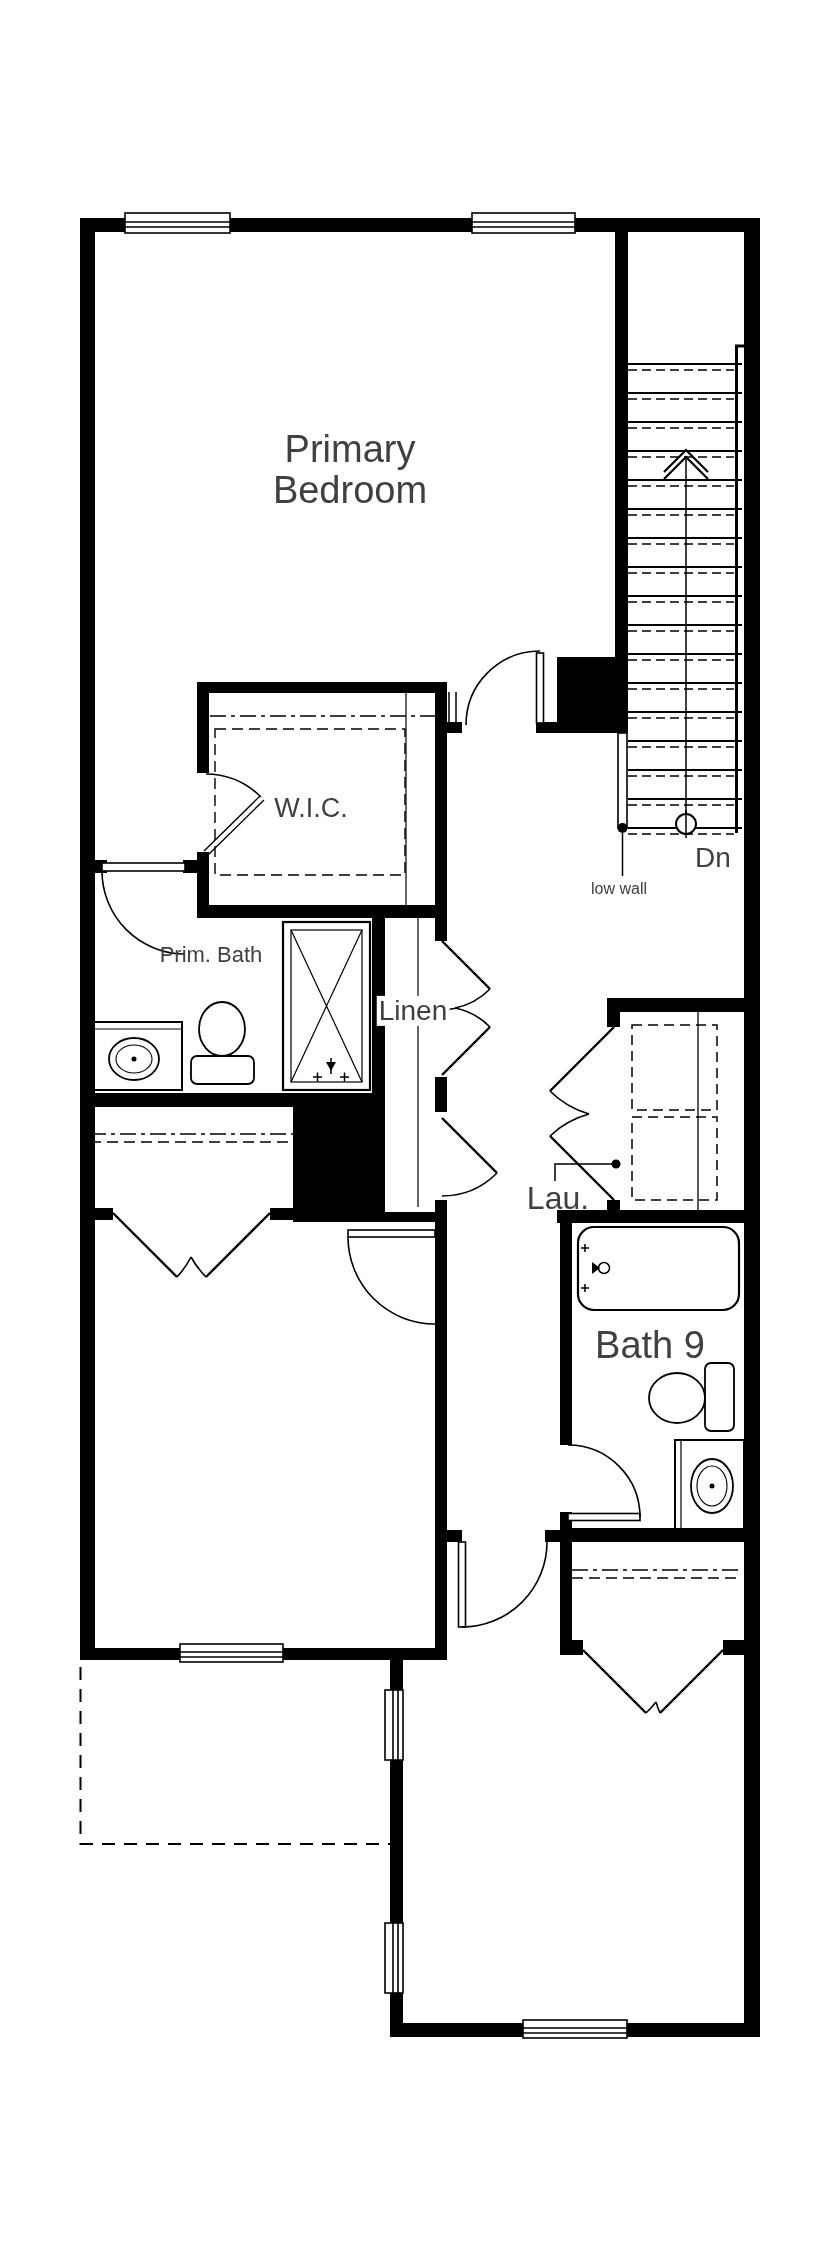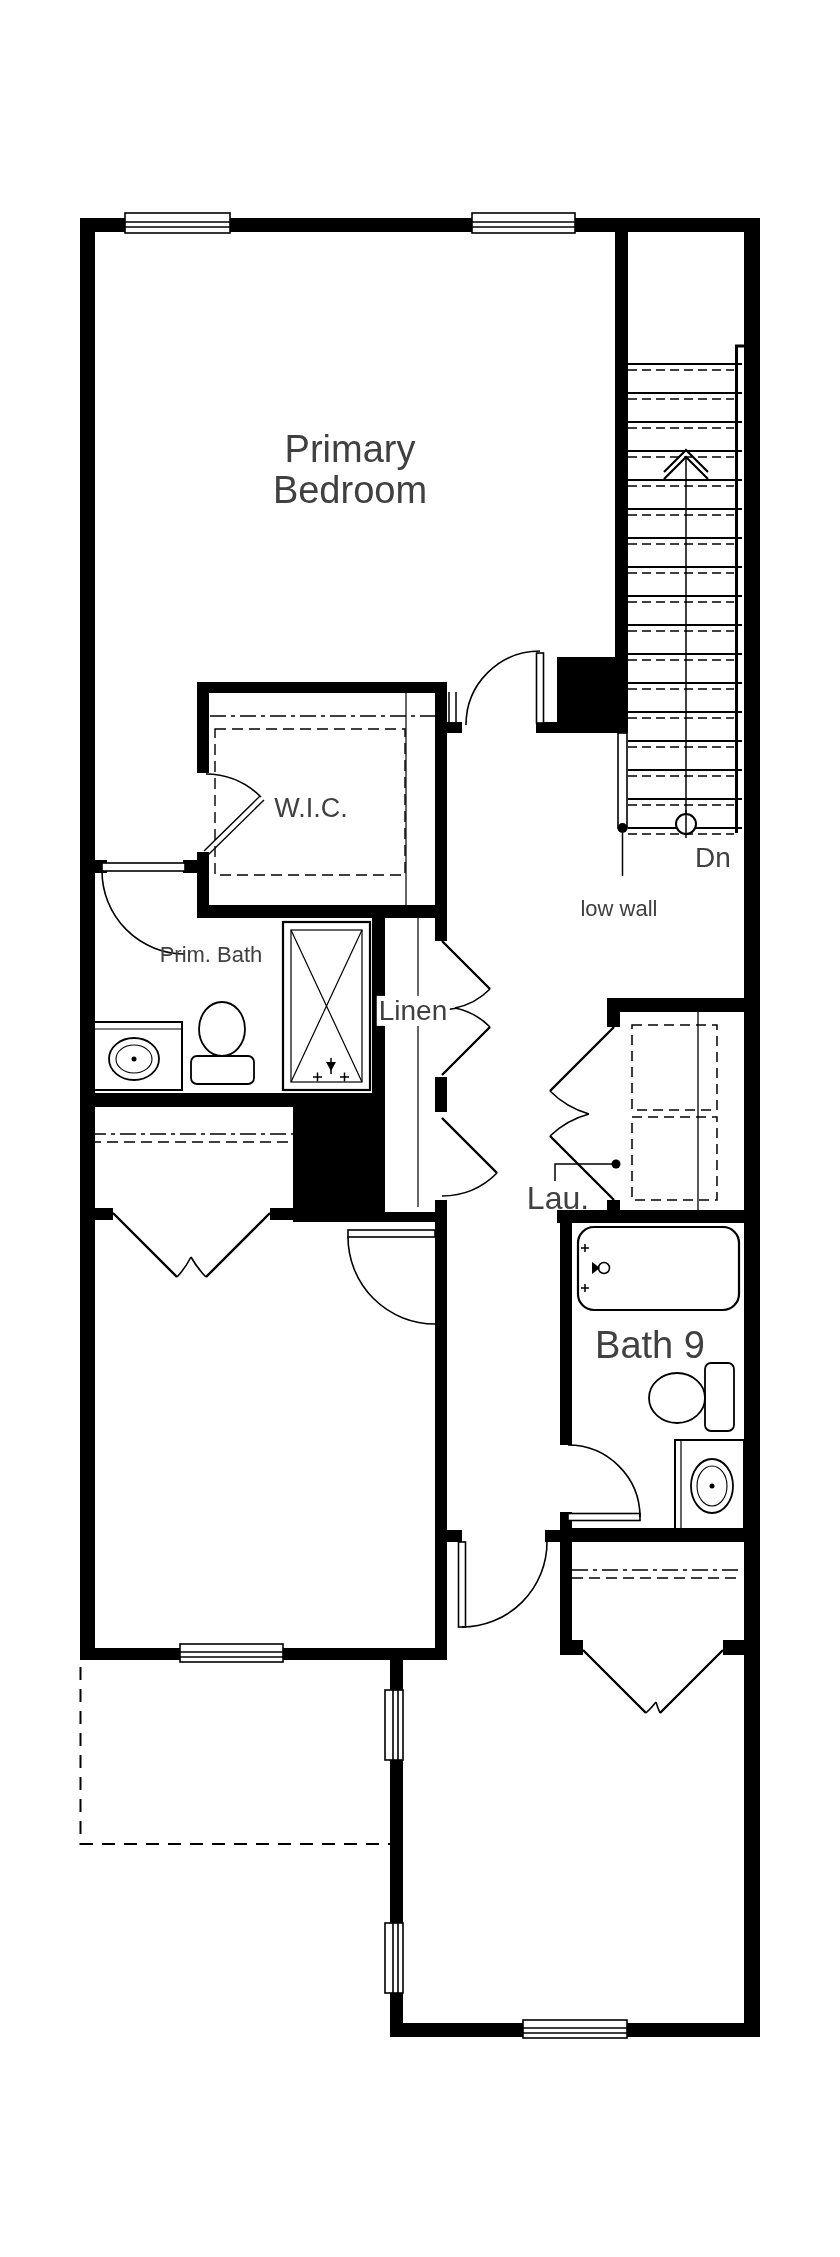--- a/index.html
+++ b/index.html
@@ -3,21 +3,21 @@
 <meta charset="utf-8">
 <style>
   html,body{margin:0;padding:0;background:#ffffff;}
   .plan{position:relative;width:840px;height:2257px;background:#fff;overflow:hidden;}
   .plan svg{position:absolute;left:0;top:0;}
   .lbl{position:absolute;transform:translate(-50%,-50%);font-family:"Liberation Sans",sans-serif;
        color:#404040;text-align:center;white-space:nowrap;line-height:1.08;}
   .room{font-size:38px;}
   .wrap2{white-space:normal;}
   .sub{font-size:22px;}
-  .small{font-size:22px;margin-top:20px;}
+  .small{font-size:16px;}
   .bg{background:#fff;padding:0 2px;}
 </style>
 </head>
 <body>
 
 <div class="plan">
 
 <svg width="840" height="2257" viewBox="0 0 840 2257">
 
   <g fill="#000" stroke="none">

